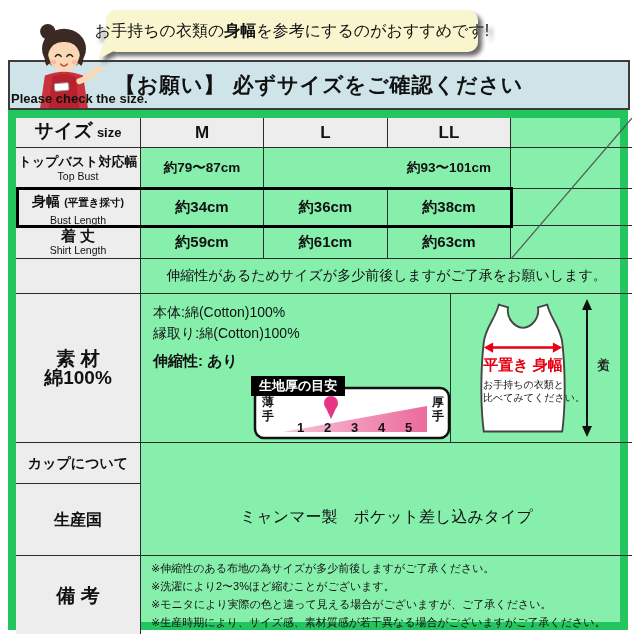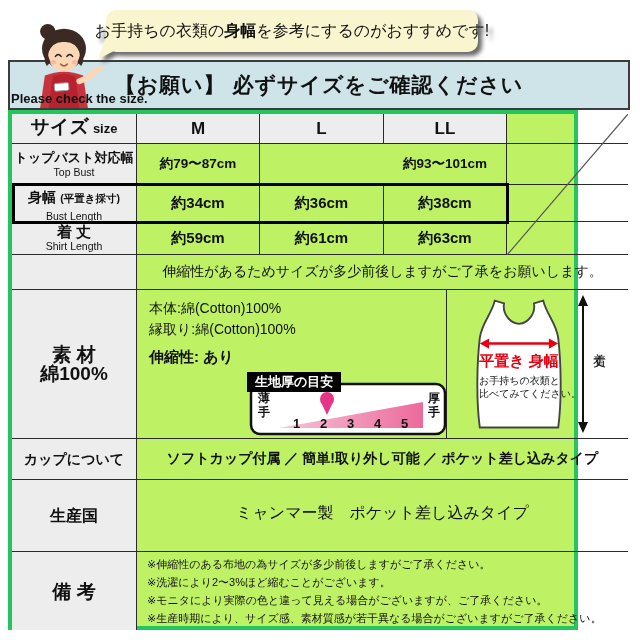--- a/index.html
+++ b/index.html
@@ -15,22 +15,22 @@
     clip-path:polygon(0% 100%,28% 0%,100% 35%);}
 
   
   .notice-bar{position:absolute;left:8px;top:60px;width:618px;height:46px;background:#cfe4e9;
     border:2px solid #3c3c3c;z-index:1;display:flex;align-items:center;justify-content:center;}
   .notice-title{font-size:21px;font-weight:600;letter-spacing:1px;}
   .clerk{position:absolute;left:16px;top:22px;z-index:3;}
   .please{position:absolute;left:11px;top:91px;z-index:5;font-size:13px;font-weight:bold;}
 
   
-  #tbl{position:absolute;left:8px;top:110px;width:570px;height:520px;border:4px solid #22c55e;
-    background:#bef264;box-sizing:border-box;}
+  #tbl{position:absolute;left:8px;top:110px;width:620px;height:520px;border:8px solid #22c55e;
+    background:#86efac;box-sizing:border-box;}
   .cell{position:absolute;box-sizing:border-box;border-right:1px solid #2b2b2b;border-bottom:1px solid #2b2b2b;
     display:flex;flex-direction:column;align-items:center;justify-content:center;text-align:center;}
   .gray{background:#ededed;}
   .no-r{border-right:none;}
   .no-b{border-bottom:none;}
   .jp{font-weight:bold;font-size:13px;line-height:16px;}
   .jp-sub{font-weight:bold;font-size:10.5px;}
   .en{font-size:10.5px;line-height:12px;}
   .val{font-weight:bold;font-size:15px;}
   .val-sm{font-weight:bold;font-size:13.5px;}
@@ -203,21 +203,20 @@
         <line x1="8" y1="8" x2="8" y2="130" stroke="#111" stroke-width="2"></line>
         <polygon points="8,0 3,11 13,11" fill="#111"></polygon>
         <polygon points="8,138 3,127 13,127" fill="#111"></polygon>
       </svg>
       <div class="len-label">着丈</div>
     </div>
 
     <div class="cell gray" style="left:0;top:325px;width:125px;height:41px;">
       <span class="jp" style="font-size:14px;">カップについて</span>
     </div>
-    <div class="cell no-r cup-val" style="left:125px;top:325px;width:491px;height:41px;">ソフトカップ付属 ／ 簡単!取り外し可能 ／ ポケット差し込みタイプ</div>
 
     <div class="cell gray" style="left:0;top:366px;width:125px;height:72px;">
       <span class="biglabel" style="font-size:16px;">生産国</span>
     </div>
     <div class="cell no-r" style="left:125px;top:366px;width:491px;height:72px;">
       <div class="origin-title">ミャンマー製　ポケット差し込みタイプ</div>
     </div>
 
     <div class="cell gray no-b" style="left:0;top:438px;width:125px;height:78px;">
       <span class="biglabel">備 考</span>

